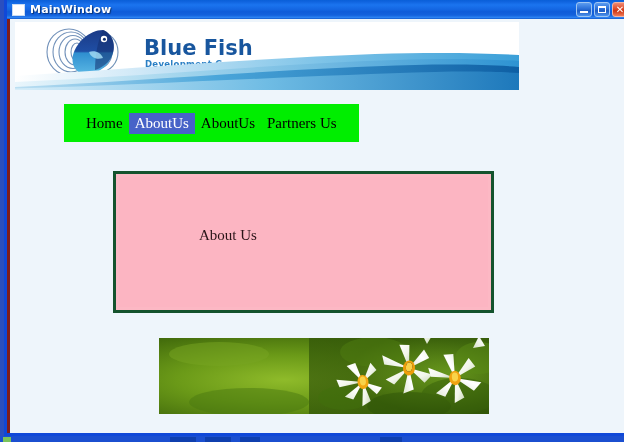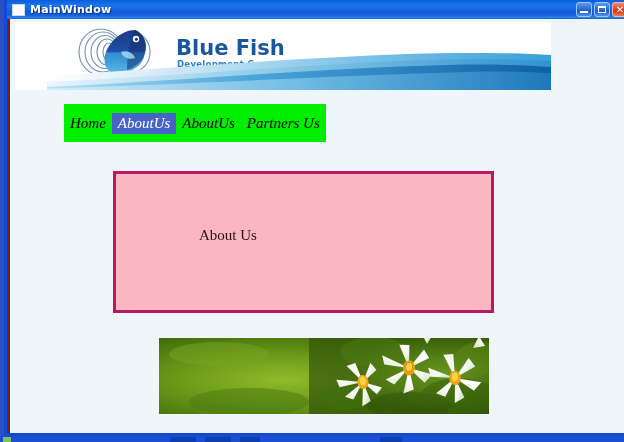--- a/index.html
+++ b/index.html
@@ -98,21 +98,20 @@
     overflow: hidden;
   }
 
   
   #banner {
     position: absolute;
     left: 5px; top: 3px;
     width: 504px; height: 68px;
     background: #ffffff;
     overflow: hidden;
-    padding-left: 32px;
   }
   #banner svg { display:block; }
 
   
   .logo-main {
     font-family: "DejaVu Sans", sans-serif;
     font-weight: bold;
     font-size: 21px;
     fill: #18569e;
   }
@@ -125,43 +124,42 @@
   }
 
   
   #nav {
     position: absolute;
     left: 54px; top: 85px;
     height: 38px;
     background: #00ee00;
     display: flex;
     align-items: center;
-    padding: 0 0;
-    font-style: italic;
+    padding: 0 16px;
   }
   .nav-item {
     font-family: "Liberation Serif", serif;
     font-size: 15px;
     color: #000000;
     padding: 2px 6px 3px 6px;
     white-space: nowrap;
     line-height: 16px;
   }
   .nav-item.active {
     background: #4763c8;
     color: #ffffff;
   }
 
   
   #content-panel {
     position: absolute;
     left: 103px; top: 152px;
     width: 381px; height: 142px;
     box-sizing: border-box;
-    border: 3px solid #be185d;
+    border: 3px solid #14532d;
     background: #fcb8c4;
   }
   #content-panel-inner {
     position:absolute;
     inset: 3px;
     background: #fcb5c2;
   }
   #content-text {
     position: absolute;
     left: 80px; top: 50px;

